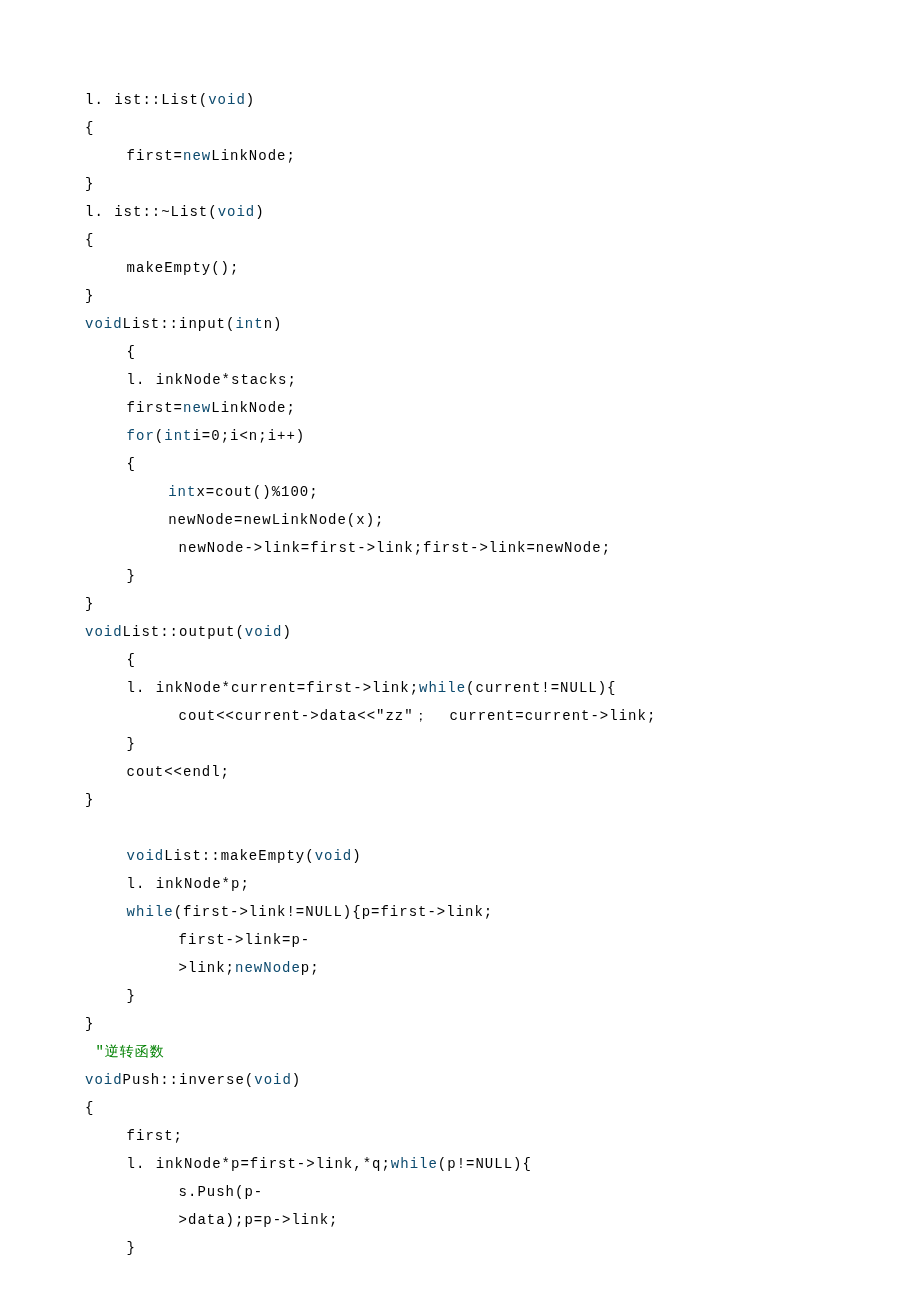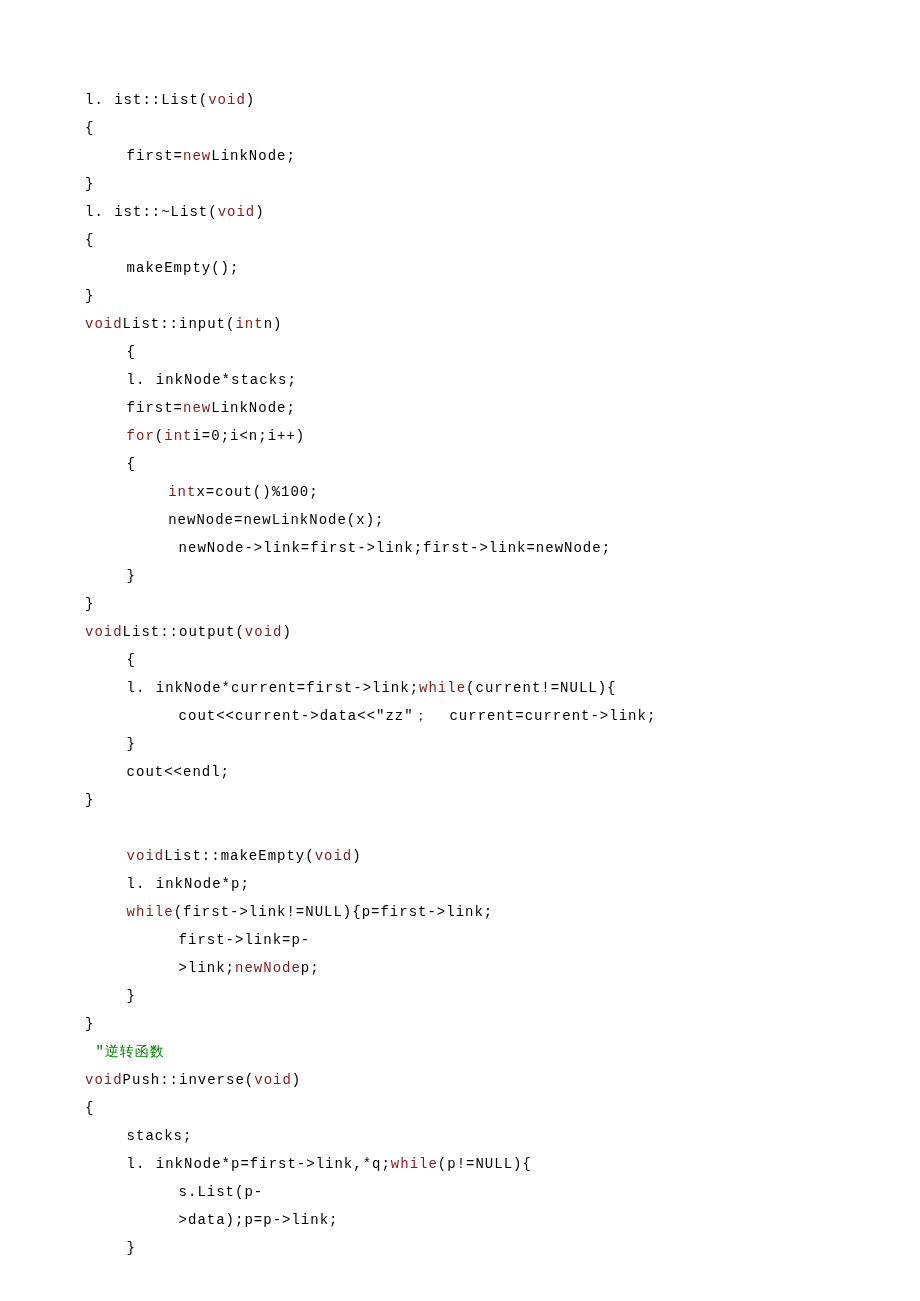--- a/index.html
+++ b/index.html
@@ -12,21 +12,21 @@
     color: #000000;
     letter-spacing: 1px;
     word-spacing: 1px;
   }
   .page {
     width: 920px;
     box-sizing: border-box;
     padding: 86px 0 60px 85px;
     white-space: pre;
   }
-  .kw { color: #7f1d1d; }
+  .kw { color: #0c4a6e; }
   .cm { color: #008000; }
 </style>
 </head>
 <body>
 
 <div class="page"><span>l. ist::List(</span><span class="kw">void</span><span>)</span>
 <span>{</span>
 <span>    first=</span><span class="kw">new</span><span>LinkNode;</span>
 <span>}</span>
 <span>l. ist::~List(</span><span class="kw">void</span><span>)</span>
@@ -55,17 +55,17 @@
 <span>    </span><span class="kw">void</span><span>List::makeEmpty(</span><span class="kw">void</span><span>)</span>
 <span>    l. inkNode*p;</span>
 <span>    </span><span class="kw">while</span><span>(first-&gt;link!=NULL){p=first-&gt;link;</span>
 <span>         first-&gt;link=p-</span>
 <span>         &gt;link;</span><span class="kw">newNode</span><span>p;</span>
 <span>    }</span>
 <span>}</span>
 <span class="cm"> "逆转函数</span>
 <span class="kw">void</span><span>Push::inverse(</span><span class="kw">void</span><span>)</span>
 <span>{</span>
-<span>    stacks;</span>
+<span>    first;</span>
 <span>    l. inkNode*p=first-&gt;link,*q;</span><span class="kw">while</span><span>(p!=NULL){</span>
-<span>         s.List(p-</span>
+<span>         s.Push(p-</span>
 <span>         &gt;data);p=p-&gt;link;</span>
 <span>    }</span></div>
 
 </body></html>

